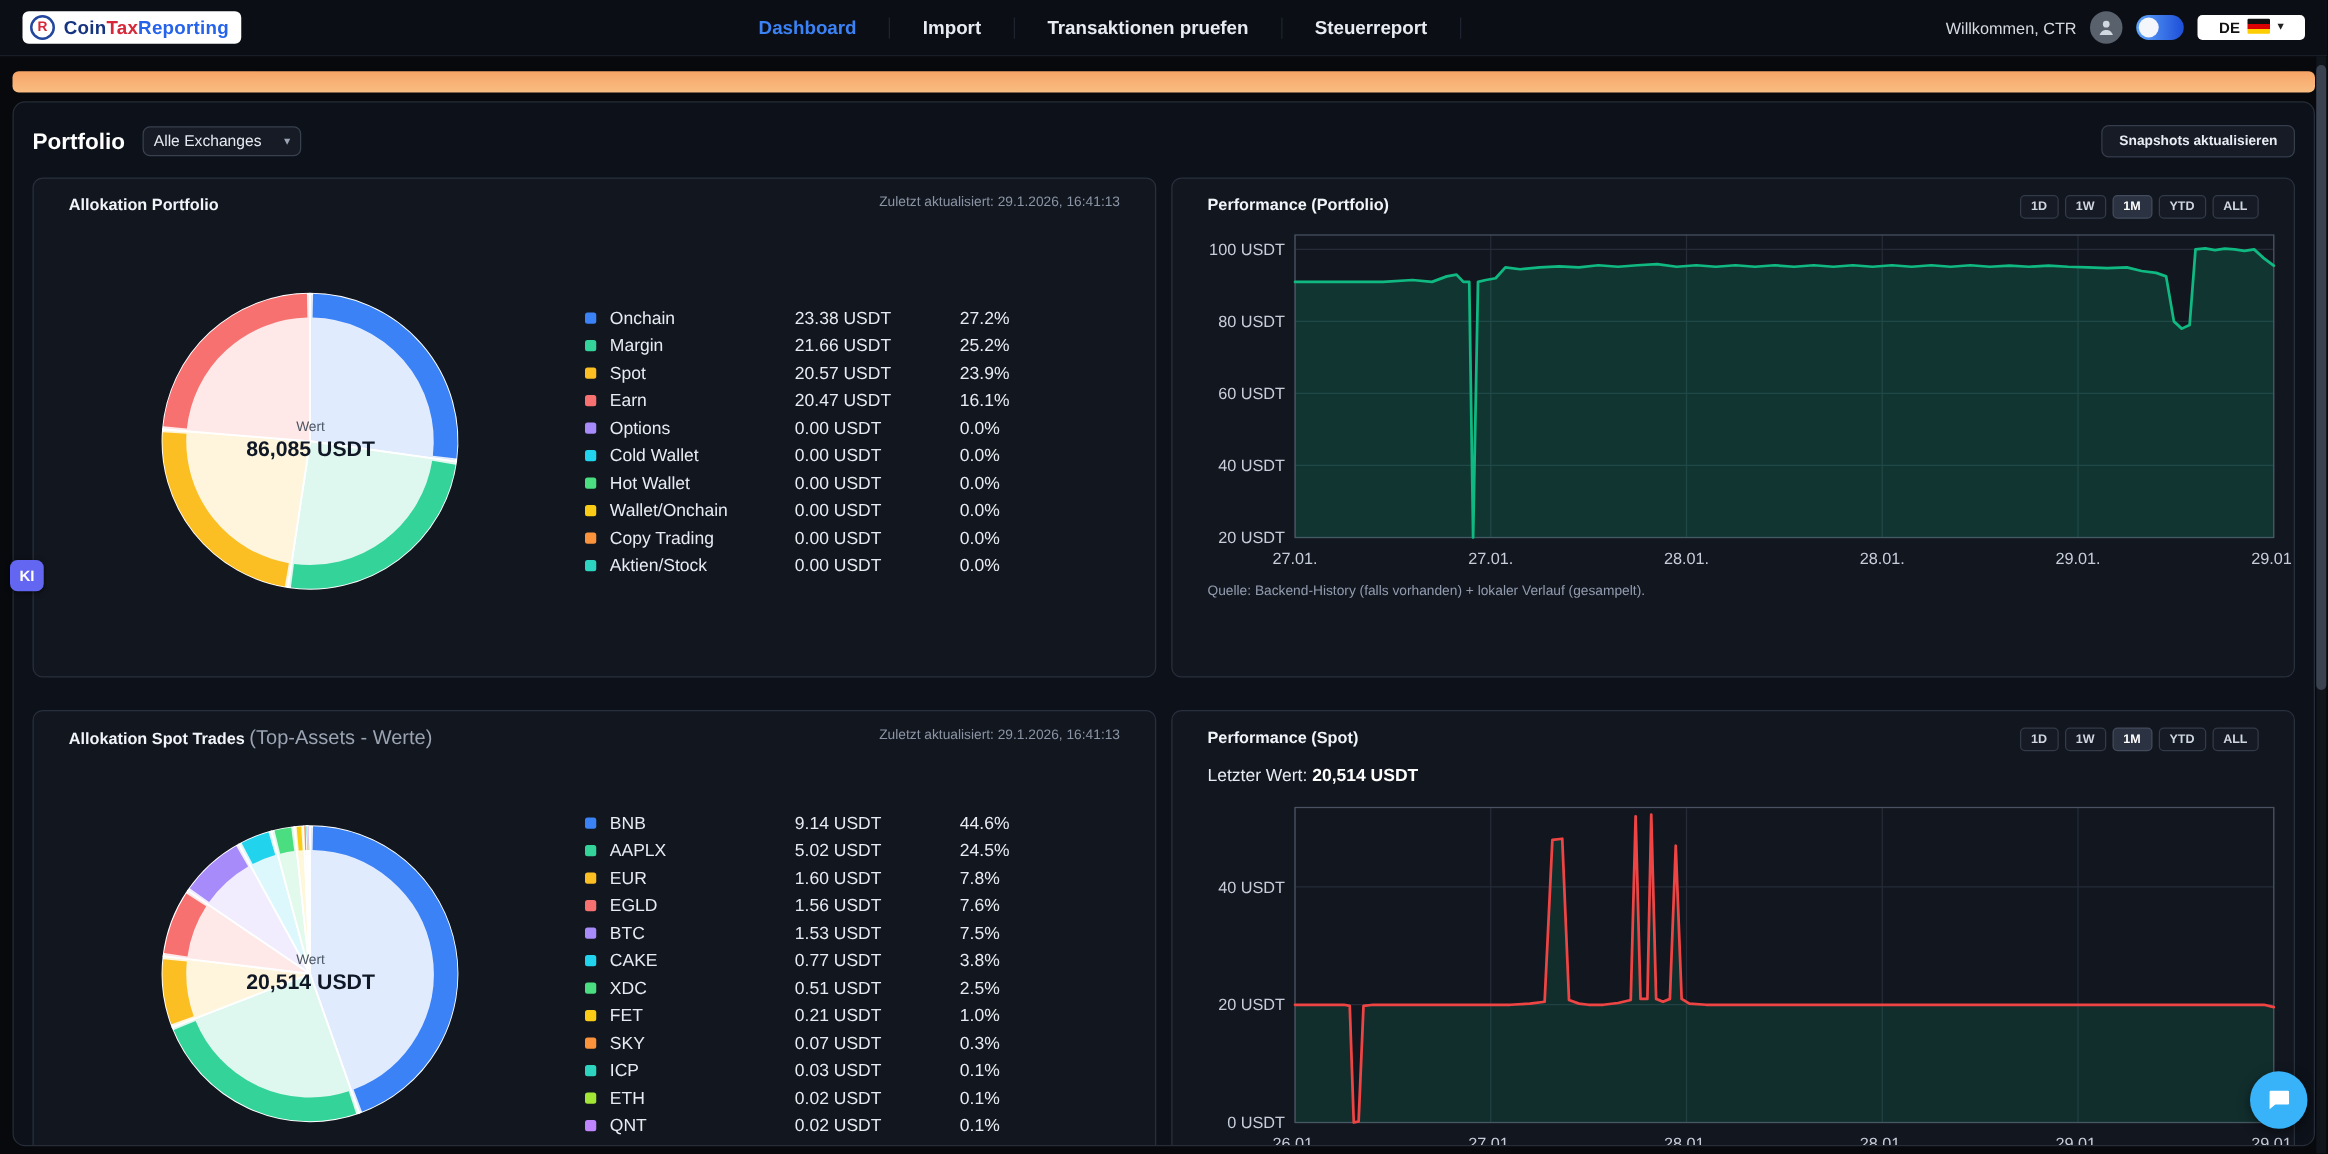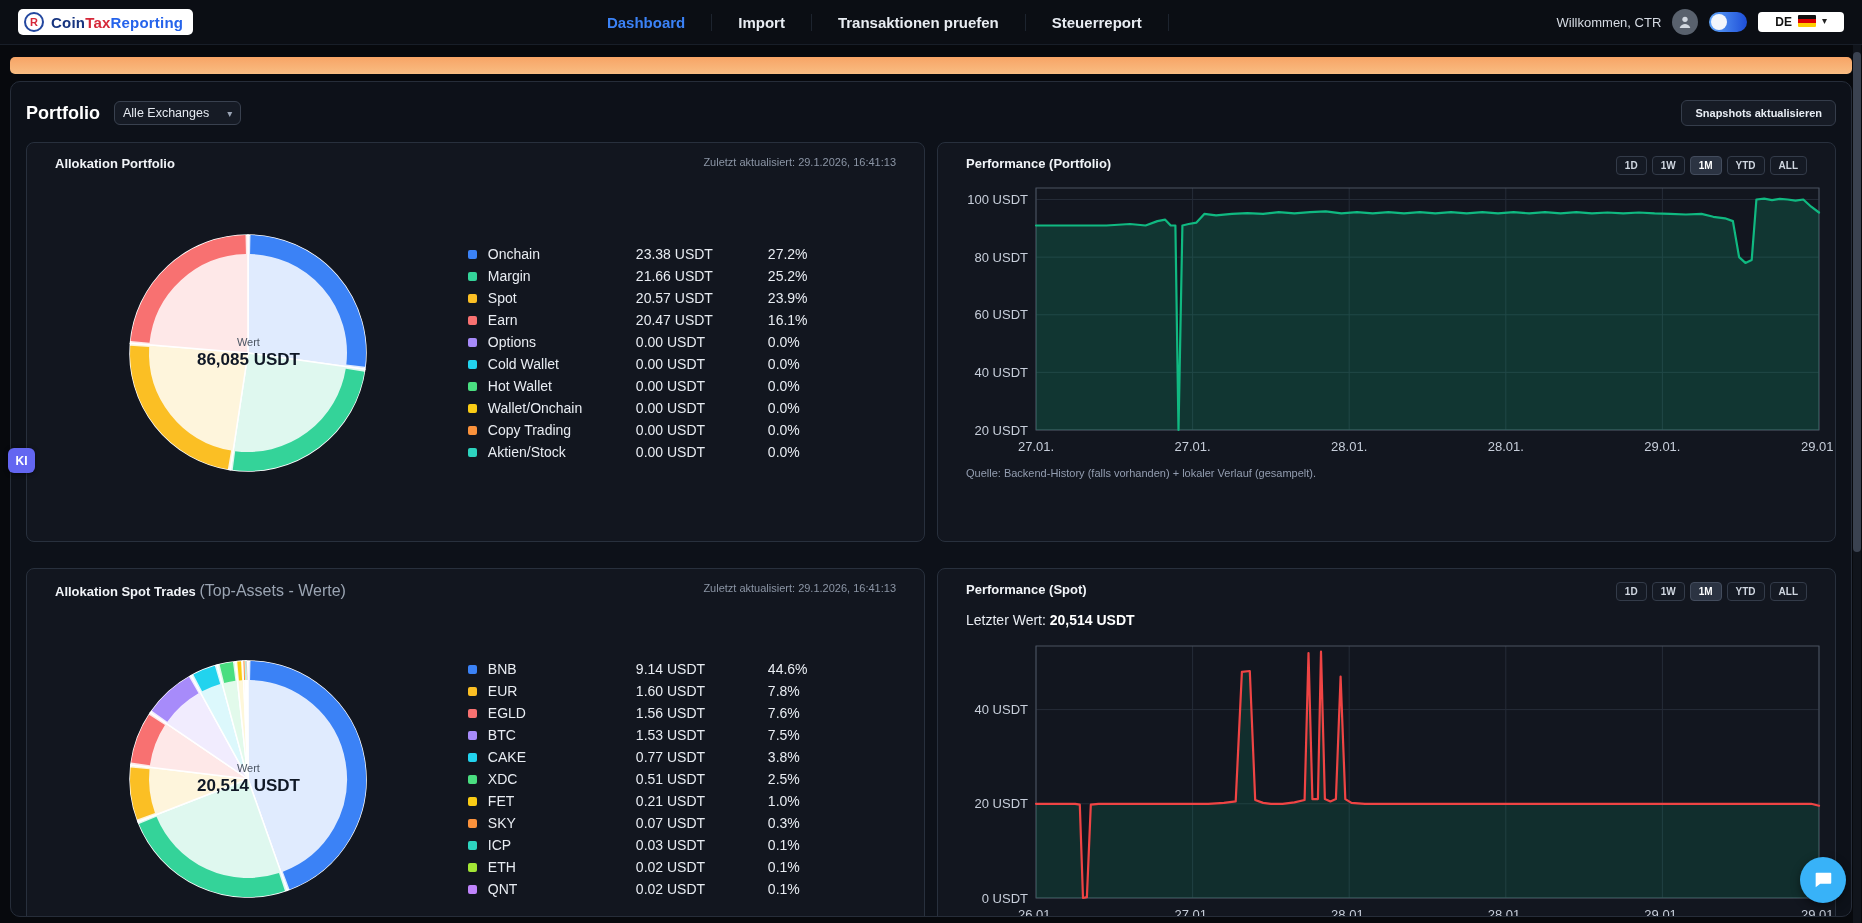--- a/index.html
+++ b/index.html
@@ -300,20 +300,26 @@
             </div>
           </div>
           <div class="legend">
               <div class="legend-row">
                 <span class="dot" style="background:#3b82f6"></span>
                 <span class="lg-label">BNB</span>
                 <span class="lg-val">9.14 USDT</span>
                 <span class="lg-pct">44.6%</span>
               </div>
               <div class="legend-row">
+                <span class="dot" style="background:#34d399"></span>
+                <span class="lg-label">AAPLX</span>
+                <span class="lg-val">5.02 USDT</span>
+                <span class="lg-pct">24.5%</span>
+              </div>
+              <div class="legend-row">
                 <span class="dot" style="background:#fbbf24"></span>
                 <span class="lg-label">EUR</span>
                 <span class="lg-val">1.60 USDT</span>
                 <span class="lg-pct">7.8%</span>
               </div>
               <div class="legend-row">
                 <span class="dot" style="background:#f87171"></span>
                 <span class="lg-label">EGLD</span>
                 <span class="lg-val">1.56 USDT</span>
                 <span class="lg-pct">7.6%</span>

